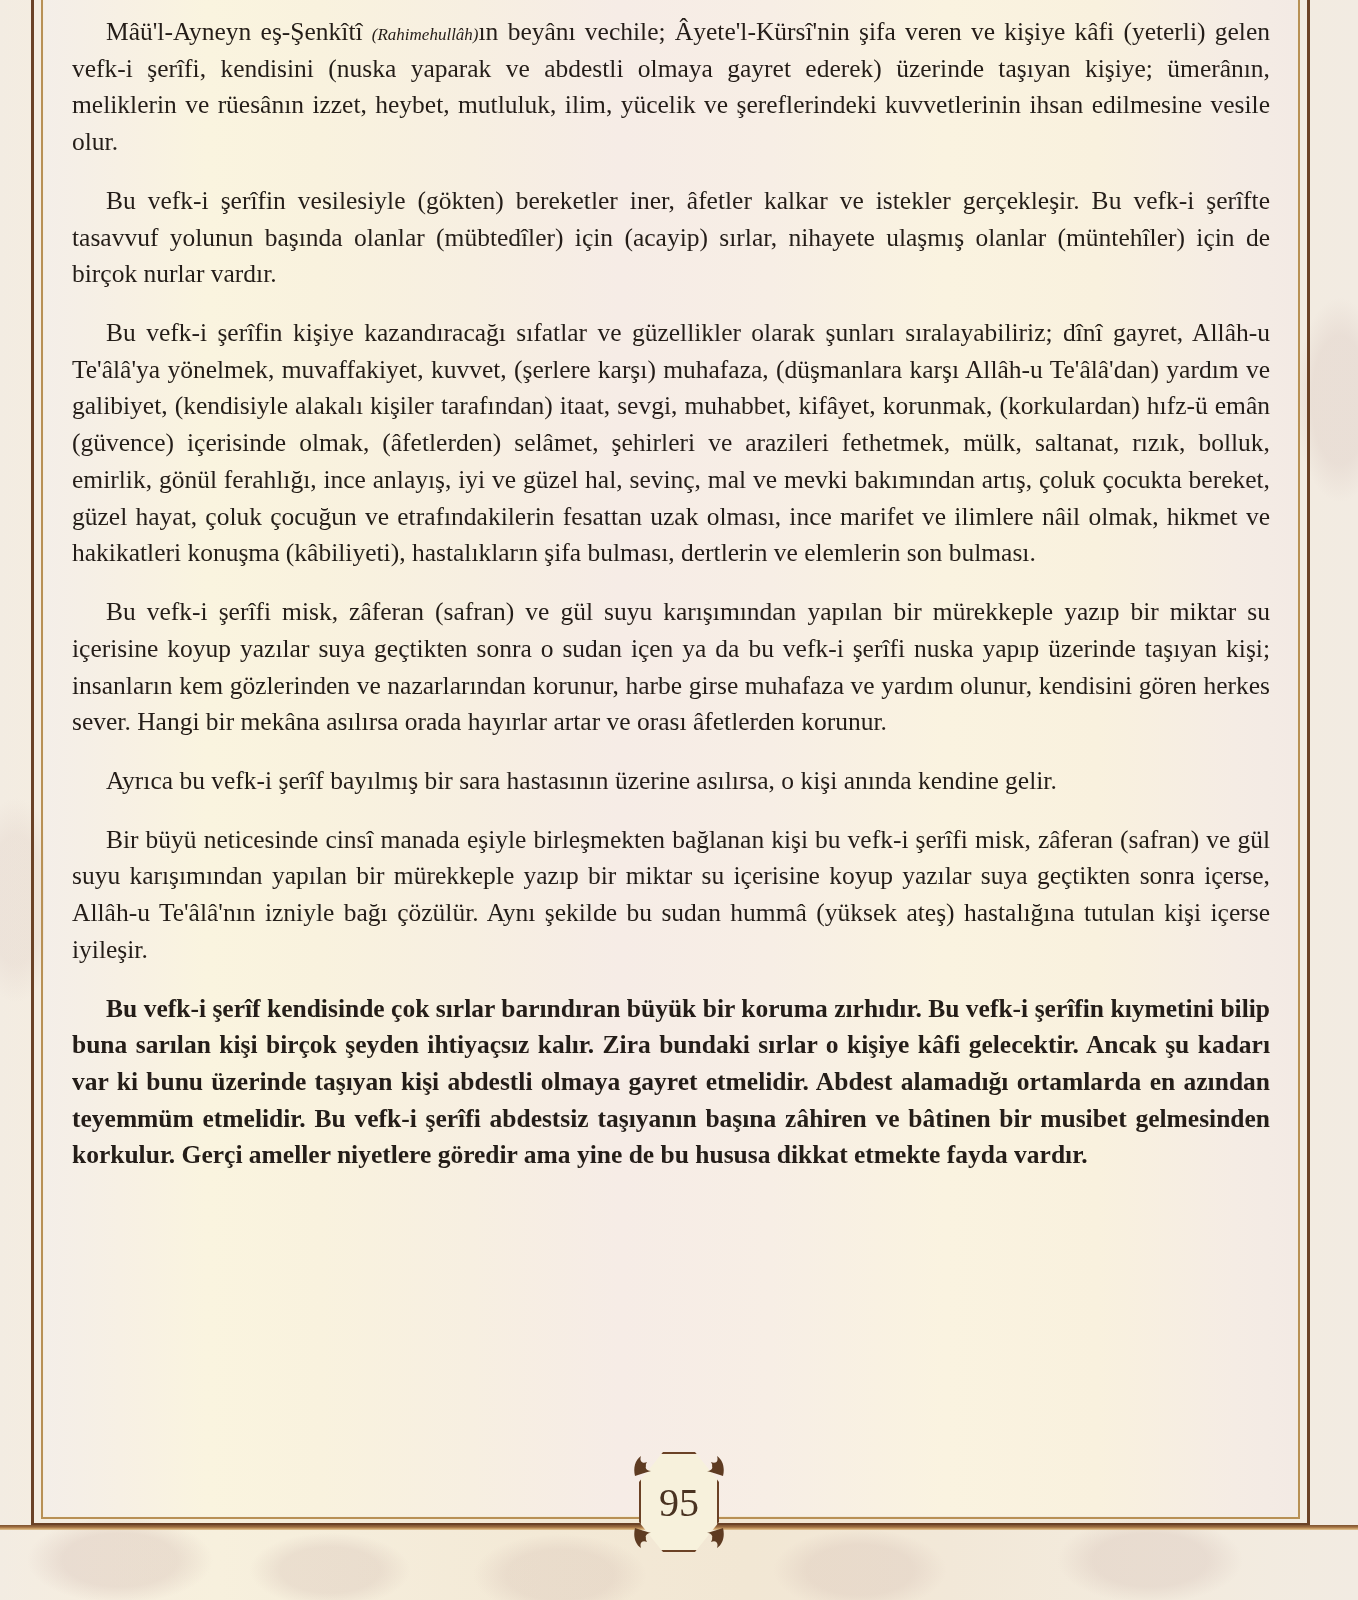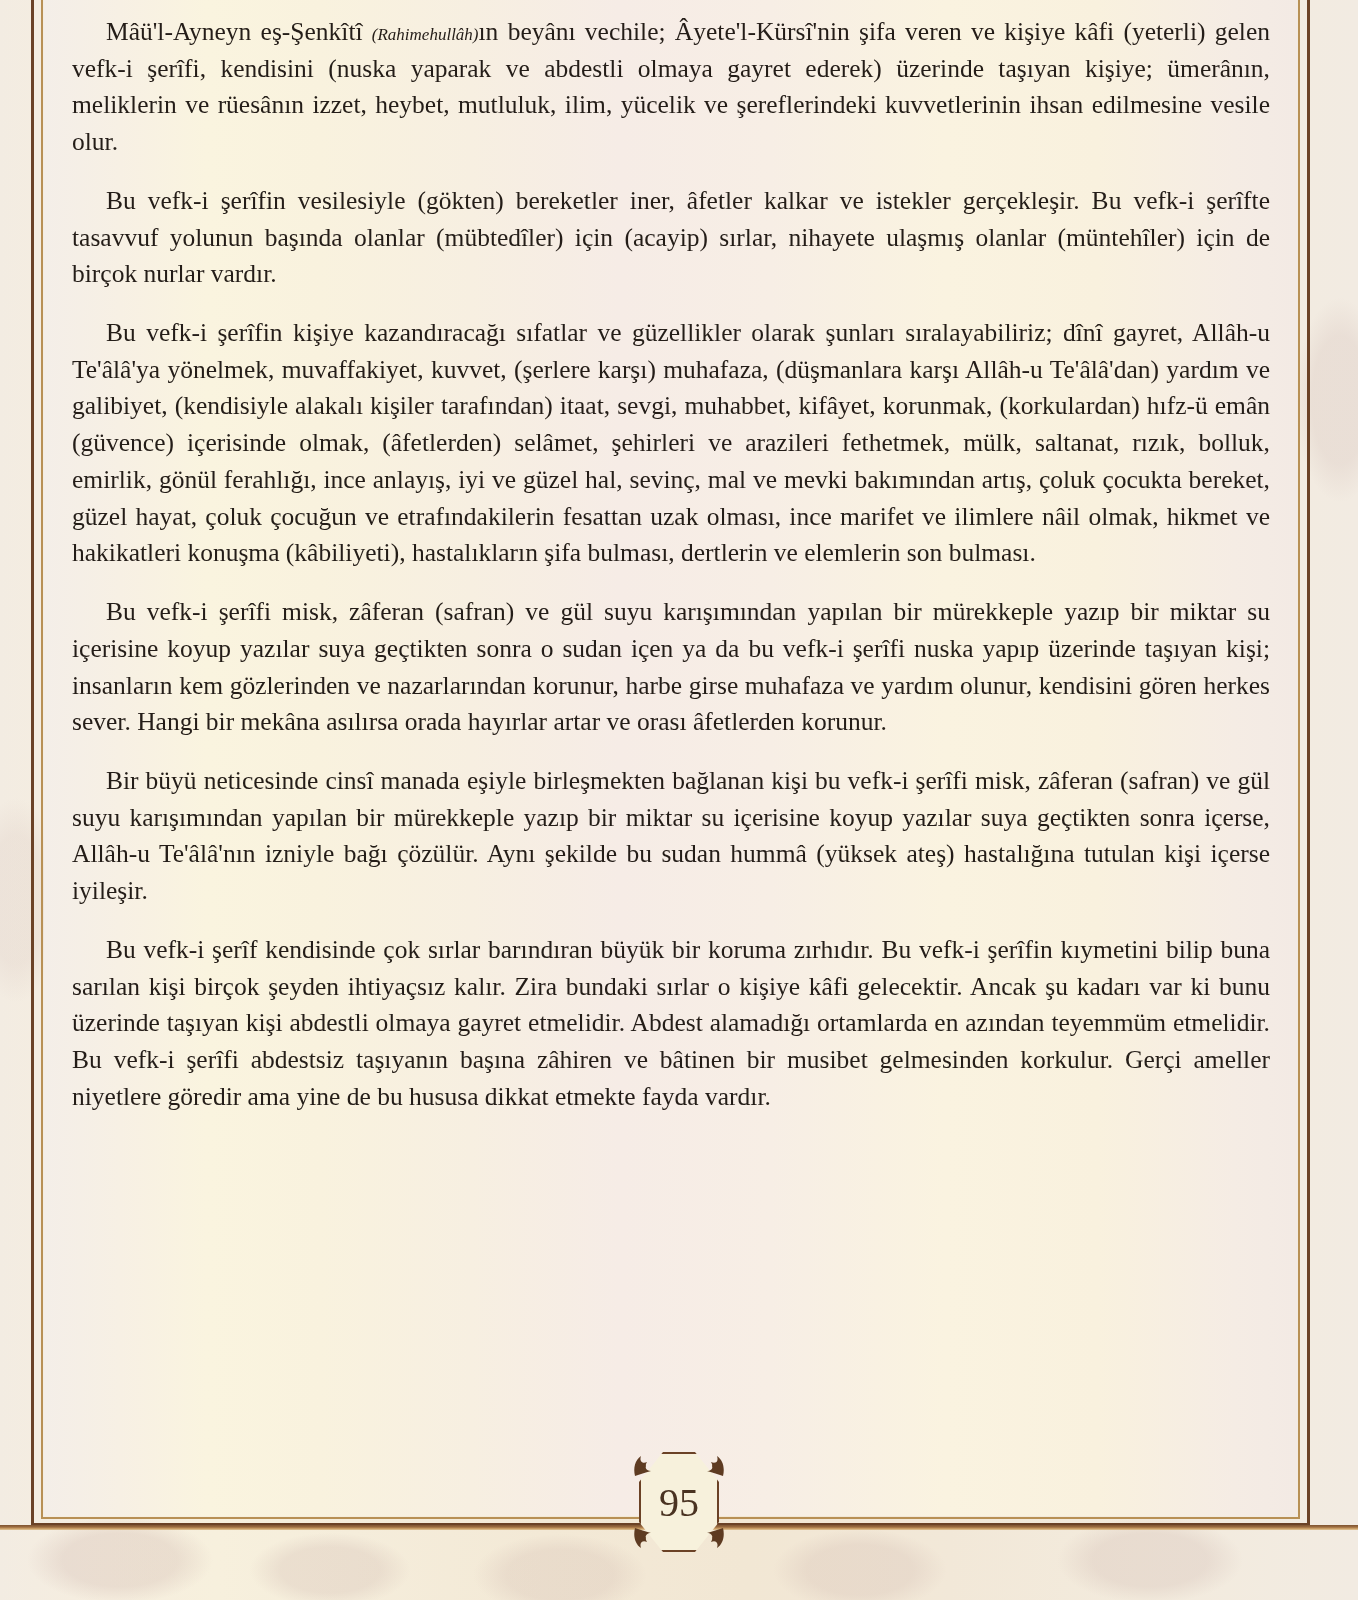--- a/index.html
+++ b/index.html
@@ -108,21 +108,21 @@
     margin: 0 0 22px 0;
     text-indent: 34px;
     text-align: justify;
     font-size: 25.5px;
     line-height: 1.44;
     color: #241d18;
     font-family: "Liberation Serif", serif;
     -webkit-hyphens: none;
     hyphens: none;
   }
-  p.para:last-child { margin-bottom: 0; }
+  p.para:last-child { margin-bottom: 0; font-weight: bold; }
   b.strong { font-weight: normal; }
   i.ital { font-style: italic; font-size: 17px; }
 
   
   #footer-rule {
     position: absolute;
     left: 0;
     top: 1525px;
     width: 1358px;
     height: 5px;
@@ -177,20 +177,21 @@
   <div id="paper"></div>
   <div id="frame-outer"></div>
   <div id="frame-inner"></div>
 
   <div id="content">
     <div id="body-text">
         <p class="para"><b class="strong">Mâü'l-Ayneyn eş-Şenkîtî </b><i class="ital">(Rahimehullâh)</i><span>ın beyânı vechile; Âyete'l-Kürsî'nin şifa veren ve kişiye kâfi (yeterli) gelen vefk-i şerîfi, kendisini (nuska yaparak ve abdestli olmaya gayret ederek) üzerinde taşıyan kişiye; ümerânın, meliklerin ve rüesânın izzet, heybet, mutluluk, ilim, yücelik ve şereflerindeki kuvvetlerinin ihsan edilmesine vesile olur.</span></p>
         <p class="para"><span>Bu vefk-i şerîfin vesilesiyle (gökten) bereketler iner, âfetler kalkar ve istekler gerçekleşir. Bu vefk-i şerîfte tasavvuf yolunun başında olanlar (mübtedîler) için (acayip) sırlar, nihayete ulaşmış olanlar (müntehîler) için de birçok nurlar vardır.</span></p>
         <p class="para"><span>Bu vefk-i şerîfin kişiye kazandıracağı sıfatlar ve güzellikler olarak şunları sıralayabiliriz; dînî gayret, </span><b class="strong">Allâh-u Te'âlâ</b><span>'ya yönelmek, muvaffakiyet, kuvvet, (şerlere karşı) muhafaza, (düşmanlara karşı Allâh-u Te'âlâ'dan) yardım ve galibiyet, (kendisiyle alakalı kişiler tarafından) itaat, sevgi, muhabbet, kifâyet, korunmak, (korkulardan) hıfz-ü emân (güvence) içerisinde olmak, (âfetlerden) selâmet, şehirleri ve arazileri fethetmek, mülk, saltanat, rızık, bolluk, emirlik, gönül ferahlığı, ince anlayış, iyi ve güzel hal, sevinç, mal ve mevki bakımından artış, çoluk çocukta bereket, güzel hayat, çoluk çocuğun ve etrafındakilerin fesattan uzak olması, ince marifet ve ilimlere nâil olmak, hikmet ve hakikatleri konuşma (kâbiliyeti), hastalıkların şifa bulması, dertlerin ve elemlerin son bulması.</span></p>
         <p class="para"><span>Bu vefk-i şerîfi misk, zâferan (safran) ve gül suyu karışımından yapılan bir mürekkeple yazıp bir miktar su içerisine koyup yazılar suya geçtikten sonra o sudan içen ya da bu vefk-i şerîfi nuska yapıp üzerinde taşıyan kişi; insanların kem gözlerinden ve nazarlarından korunur, harbe girse muhafaza ve yardım olunur, kendisini gören herkes sever. Hangi bir mekâna asılırsa orada hayırlar artar ve orası âfetlerden  korunur.</span></p>
+        <p class="para"><span>Ayrıca bu vefk-i şerîf bayılmış bir sara hastasının üzerine asılırsa, o kişi anında kendine gelir.</span></p>
         <p class="para"><span>Bir büyü neticesinde cinsî manada eşiyle birleşmekten bağlanan kişi bu vefk-i şerîfi misk, zâferan (safran) ve gül suyu karışımından yapılan bir mürekkeple yazıp bir miktar su içerisine koyup yazılar suya geçtikten sonra içerse, </span><b class="strong">Allâh-u Te'âlâ</b><span>'nın izniyle bağı çözülür. Aynı şekilde bu sudan hummâ (yüksek ateş) hastalığına tutulan kişi içerse iyileşir.</span></p>
         <p class="para"><span>Bu vefk-i şerîf kendisinde çok sırlar barındıran büyük bir koruma zırhıdır. Bu vefk-i şerîfin kıymetini bilip buna sarılan kişi birçok şeyden ihtiyaçsız kalır. Zira bundaki sırlar o kişiye kâfi gelecektir. Ancak şu kadarı var ki bunu üzerinde taşıyan kişi abdestli olmaya gayret etmelidir. Abdest alamadığı ortamlarda en azından teyemmüm etmelidir. Bu vefk-i şerîfi abdestsiz taşıyanın başına zâhiren ve bâtinen bir musibet gelmesinden korkulur. Gerçi ameller niyetlere göredir ama yine de bu hususa dikkat etmekte fayda vardır.</span></p>
       </div>
   </div>
 
   <div id="footer-rule"></div>
 
   <div id="page-num-badge">
     <div id="page-num-shape"></div>
     <span class="corner-orn orn-tl">

